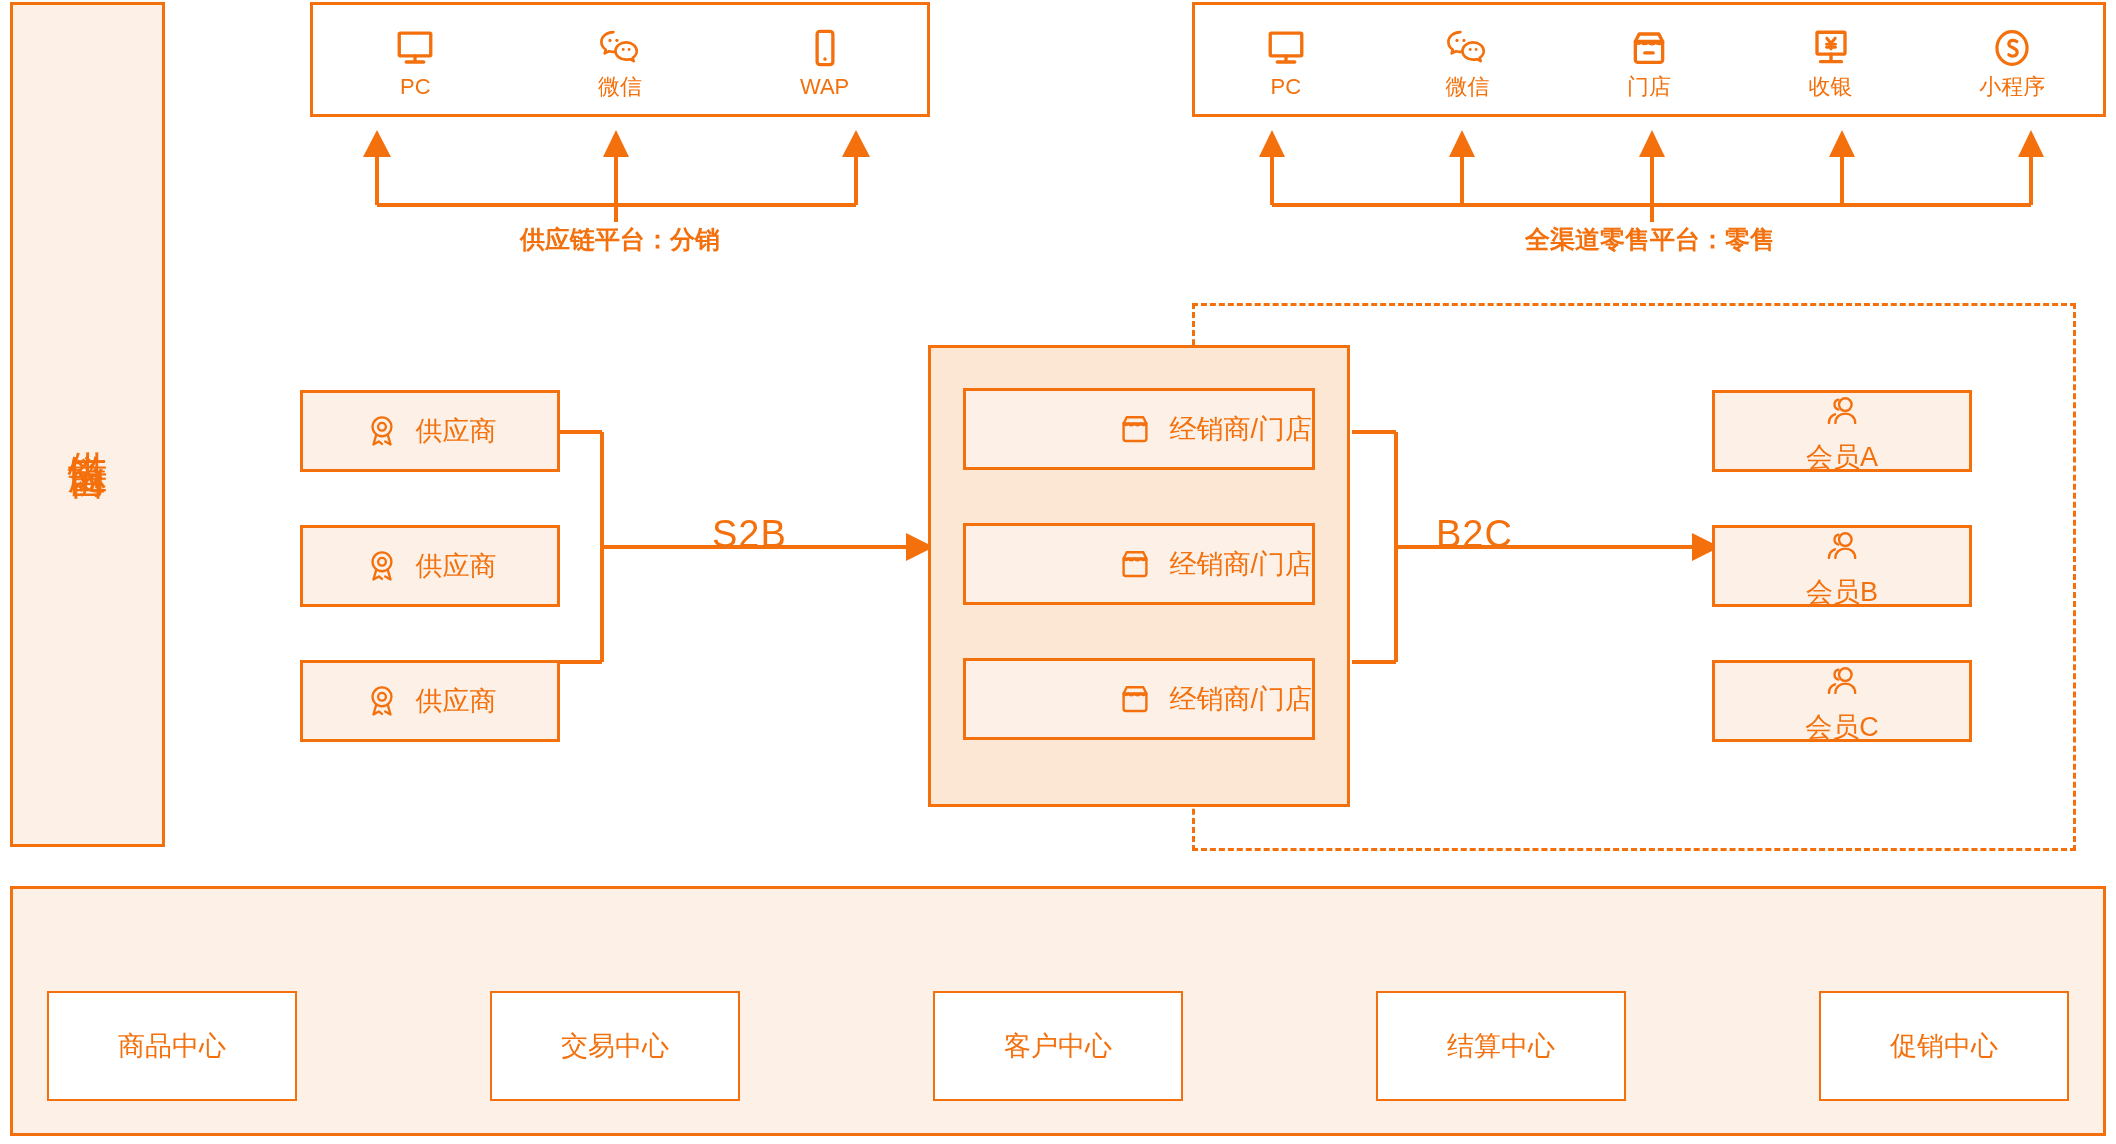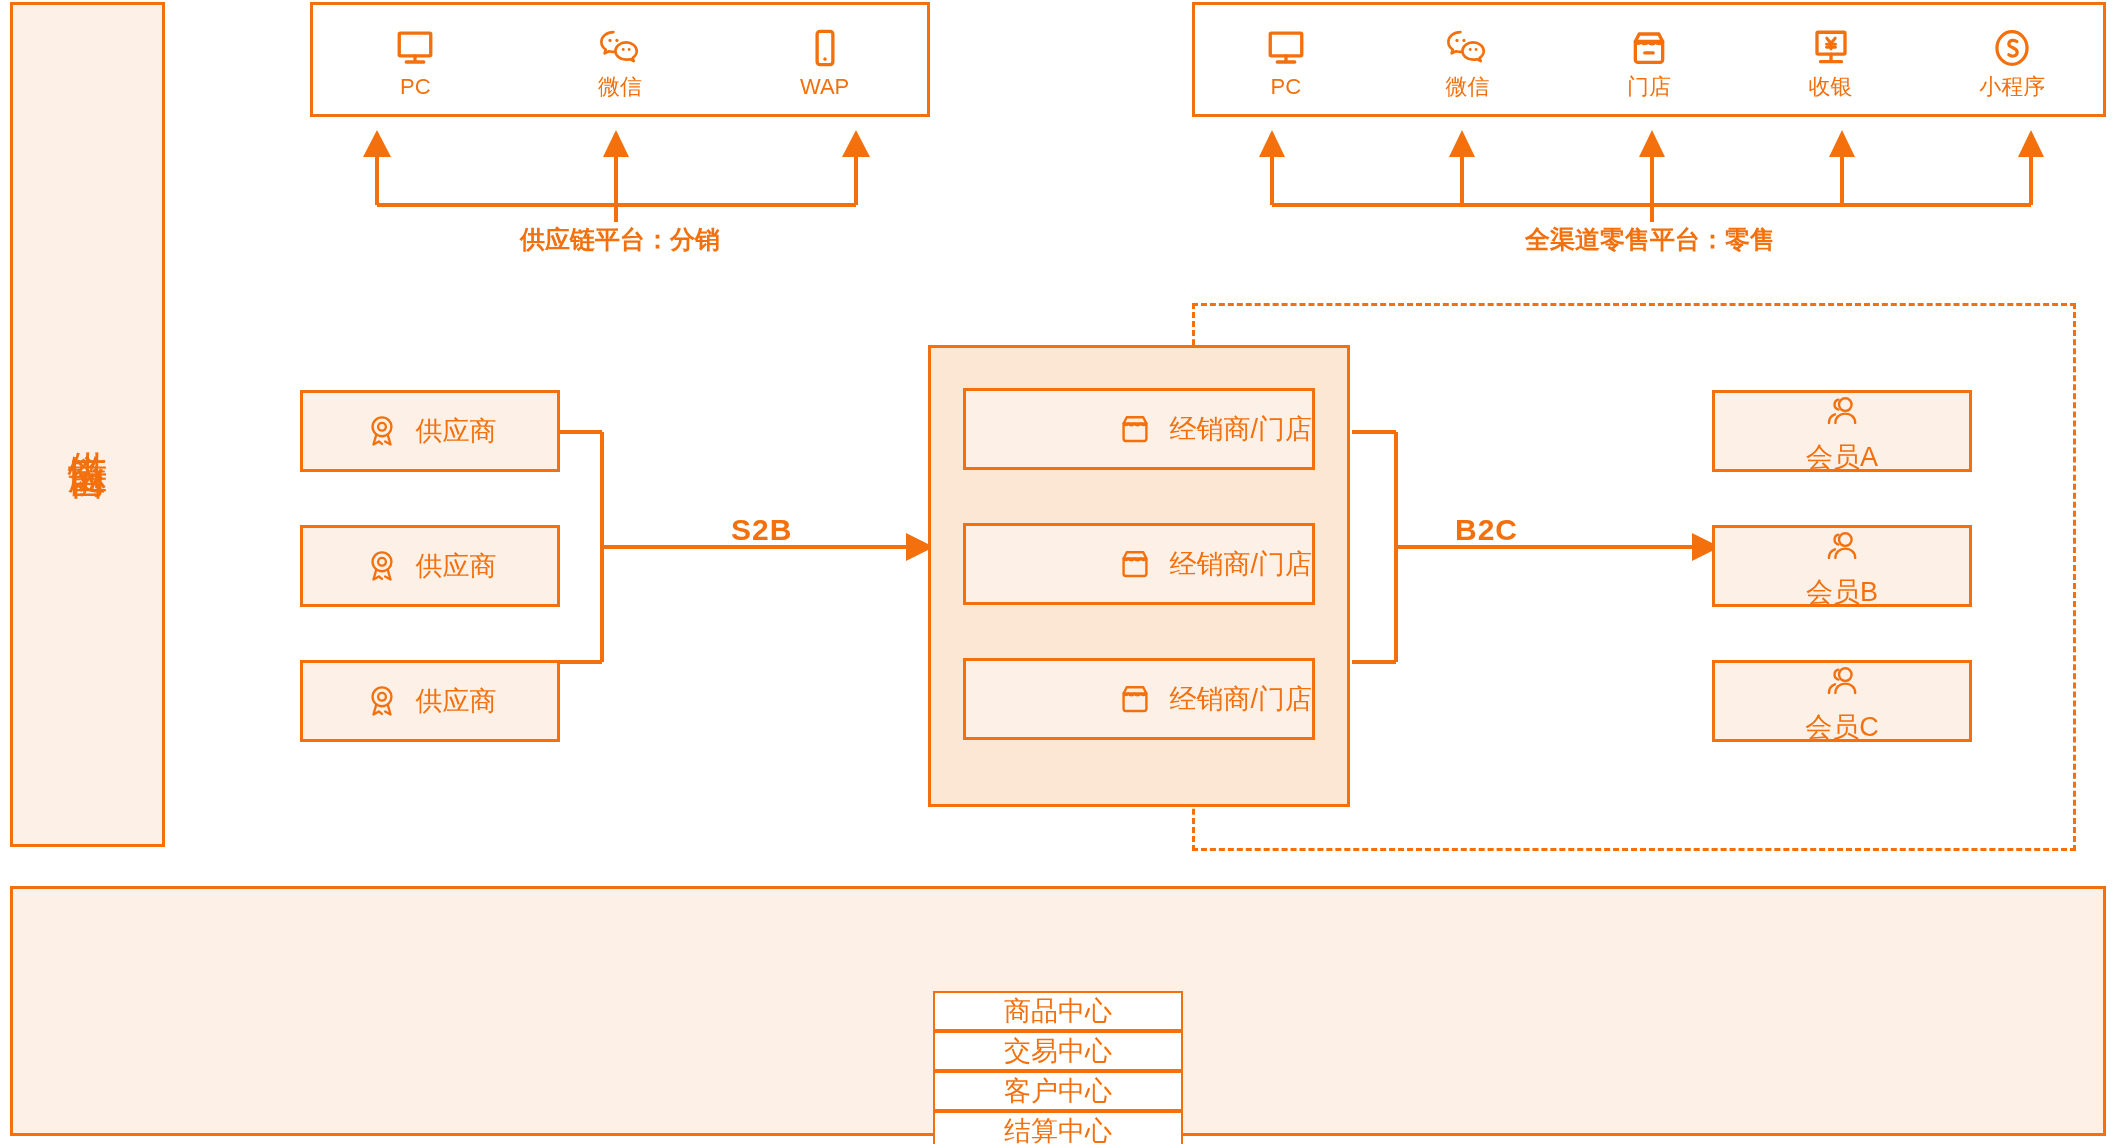--- a/index.html
+++ b/index.html
@@ -63,36 +63,36 @@
     left:928px;top:345px;width:422px;height:462px;
     border:3px solid #F3700C;background:#FCE6D4;
   }
   .dealer{left:963px;width:352px;height:82px;background:#FDF0E7;justify-content:flex-end;}
   #deal-0{top:388px;} #deal-1{top:523px;} #deal-2{top:658px;}
 
   .member{left:1712px;width:260px;height:82px;flex-direction:column;}
   #mem-0{top:390px;} #mem-1{top:525px;} #mem-2{top:660px;}
 
   
-  .flow-label{font-size:30px;font-weight:bold;letter-spacing:1px;line-height:1;margin-left:19px;}
+  .flow-label{font-size:38px;font-weight:normal;letter-spacing:1px;line-height:1;}
   #flow-s2b{left:712px;top:515px;}
   #flow-b2c{left:1436px;top:515px;}
 
   
   #backend{
     left:10px;top:886px;width:2096px;height:250px;
     border:3px solid #F3700C;background:#FDF0E7;
   }
   #backend-title{
     position:absolute;left:0;top:22px;width:100%;
     text-align:center;font-size:44px;font-weight:bold;line-height:1;
   }
   #center-row{
     position:absolute;left:34px;right:34px;top:102px;height:110px;
-    display:flex;justify-content:space-between;align-items:center;flex-direction:column;
+    display:flex;justify-content:space-between;align-items:center;
   }
   .center-chip{
     width:250px;height:110px;border:2px solid #F3700C;background:#ffffff;
     display:flex;align-items:center;justify-content:center;
     font-size:27px;font-weight:500;box-sizing:border-box;
   }
 </style>
 </head>
 <body>
 

